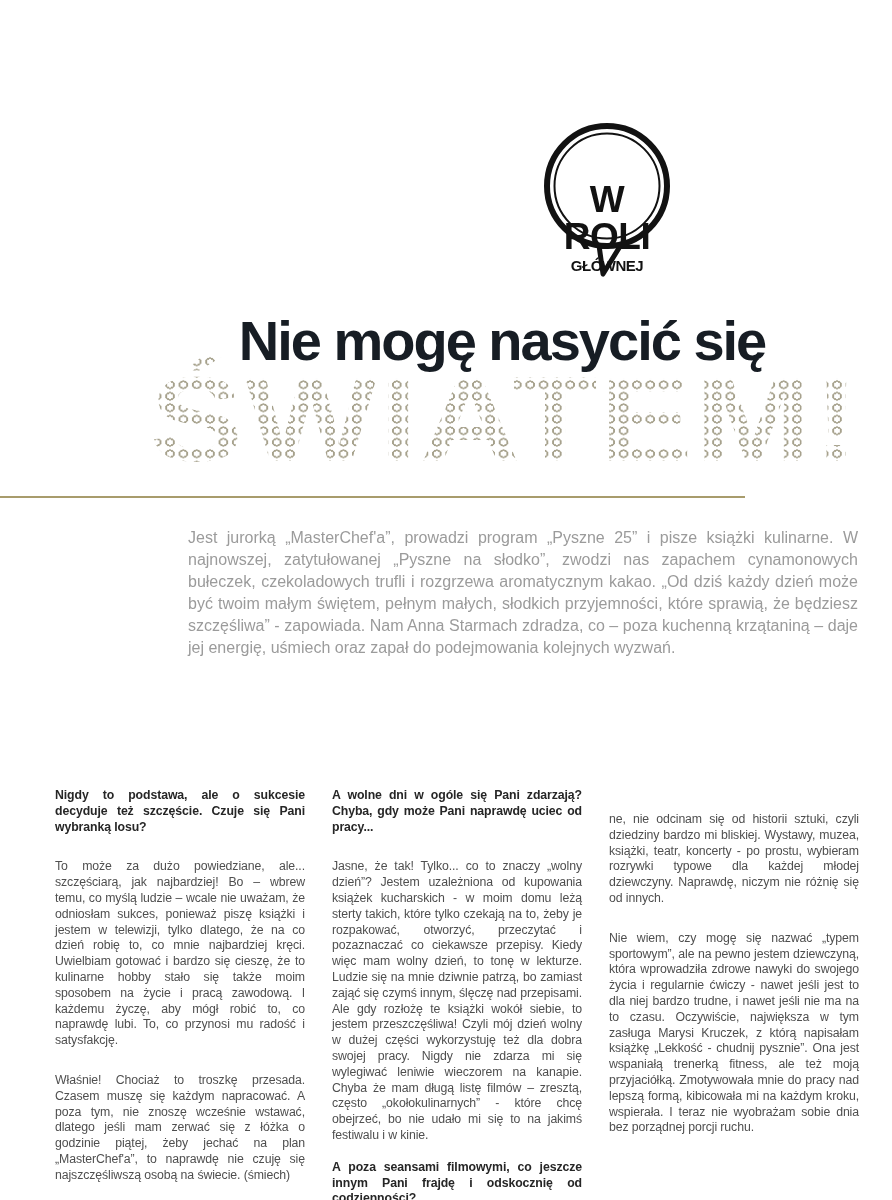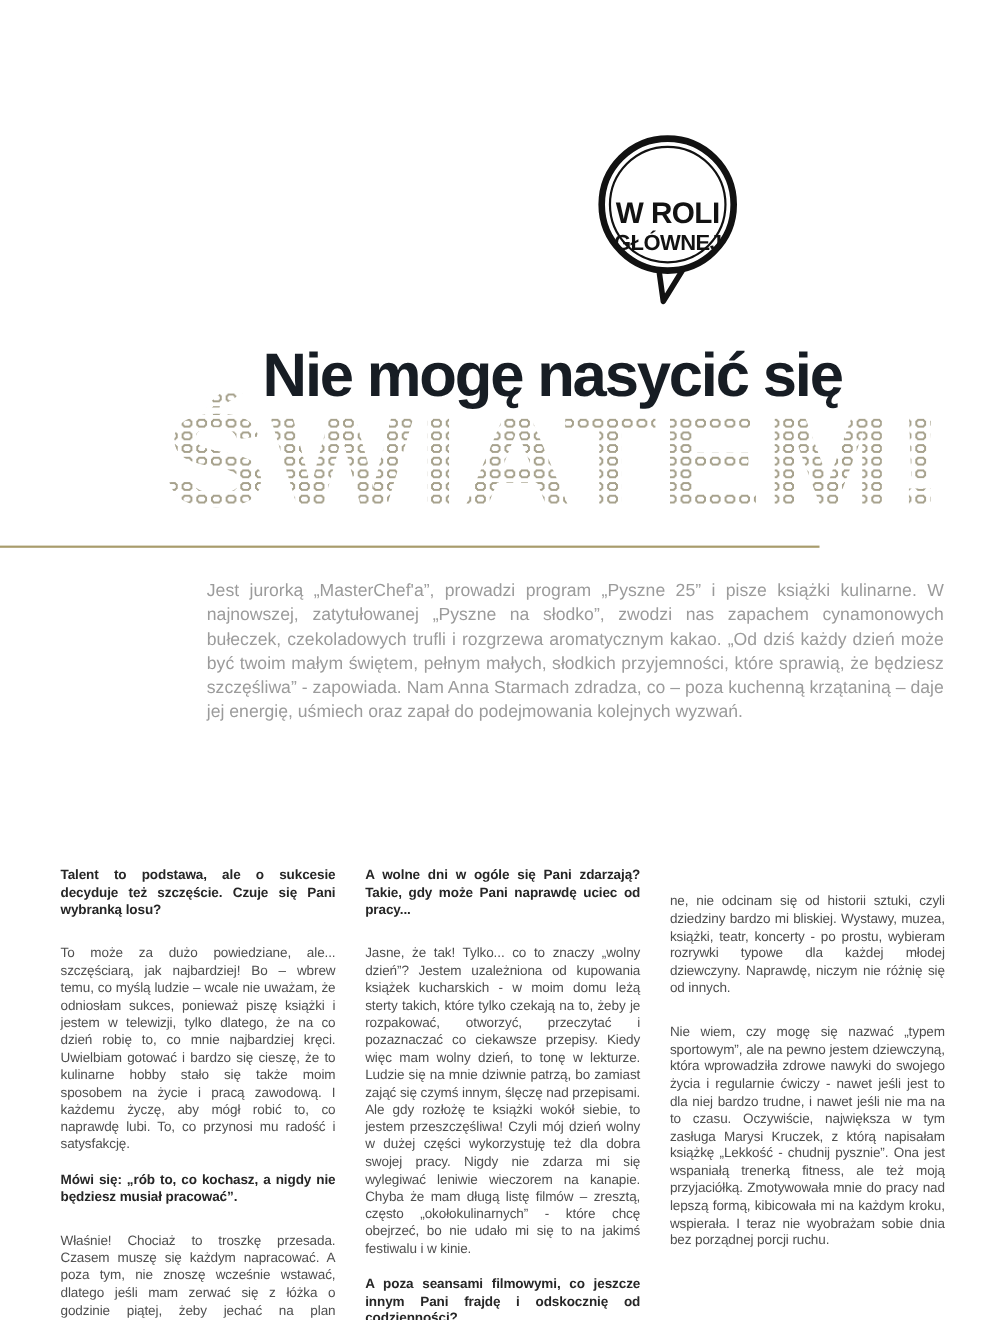--- a/index.html
+++ b/index.html
@@ -6,22 +6,22 @@
   body{
     width:892px;height:1200px;position:relative;background:#ffffff;
     font-family:"Liberation Sans","DejaVu Sans",sans-serif;overflow:hidden;
   }
   
   .badge-svg{position:absolute;left:505px;top:98px;}
   .badge-text{
     position:absolute;left:544px;top:181px;width:126px;text-align:center;
     color:#121212;font-weight:700;line-height:1;
   }
-  .badge-text .l1{font-size:27px;letter-spacing:-0.5px;display:block;}
-  .badge-text .l2{font-size:20px;letter-spacing:-0.5px;display:block;margin-top:3px;}
+  .badge-text .l1{font-size:37px;letter-spacing:-0.5px;display:block;}
+  .badge-text .l2{font-size:15px;letter-spacing:-0.5px;display:block;margin-top:3px;}
   
   .headline{
     position:absolute;left:112px;top:308px;width:780px;text-align:center;
     font-size:56px;font-weight:700;letter-spacing:-2px;color:#171d24;white-space:nowrap;
   }
   
   .dotted{
     position:absolute;left:150px;top:356px;
     font-size:120px;font-weight:700;line-height:1.05;letter-spacing:2px;white-space:nowrap;
     transform:scaleX(1.16);transform-origin:left center;
@@ -66,27 +66,26 @@
 <h1 class="headline" style="margin:0;">Nie mogę nasycić się</h1>
 
 <div class="dotted">ŚWIATEM!</div>
 
 <div class="rule"></div>
 
 <p class="intro">Jest jurorką „MasterChef'a”, prowadzi program „Pyszne 25” i pisze książki kulinarne. W najnowszej, zatytułowanej „Pyszne na słodko”, zwodzi nas zapachem cynamonowych bułeczek, czekoladowych trufli i rozgrzewa aromatycznym kakao. „Od dziś każdy dzień może być twoim małym świętem, pełnym małych, słodkich przyjemności, które sprawią, że będziesz szczęśliwa” - zapowiada. Nam Anna Starmach zdradza, co – poza kuchenną krzątaniną – daje jej energię, uśmiech oraz zapał do podejmowania kolejnych wyzwań.</p>
 
 <div class="columns">
   <div class="col">
-      <p class="q">Talent to podstawa, ale o sukcesie decyduje też szczęście. Czuje się Pani wybranką losu?</p>
+      <p class="q">Nigdy to podstawa, ale o sukcesie decyduje też szczęście. Czuje się Pani wybranką losu?</p>
       <p class="a">To może za dużo powiedziane, ale... szczęściarą, jak najbardziej! Bo – wbrew temu, co myślą ludzie – wcale nie uważam, że odniosłam sukces, ponieważ piszę książki i jestem w telewizji, tylko dlatego, że na co dzień robię to, co mnie najbardziej kręci. Uwielbiam gotować i bardzo się cieszę, że to kulinarne hobby stało się także moim sposobem na życie i pracą zawodową. I każdemu życzę, aby mógł robić to, co naprawdę lubi. To, co przynosi mu radość i satysfakcję.</p>
-      <p class="q">Mówi się: „rób to, co kochasz, a nigdy nie będziesz musiał pracować”.</p>
       <p class="a">Właśnie! Chociaż to troszkę przesada. Czasem muszę się każdym napracować. A poza tym, nie znoszę wcześnie wstawać, dlatego jeśli mam zerwać się z łóżka o godzinie piątej, żeby jechać na plan „MasterChef'a”, to naprawdę nie czuję się najszczęśliwszą osobą na świecie. (śmiech)</p>
     </div>
   <div class="col">
-      <p class="q">A wolne dni w ogóle się Pani zdarzają? Takie, gdy może Pani naprawdę uciec od pracy...</p>
+      <p class="q">A wolne dni w ogóle się Pani zdarzają? Chyba, gdy może Pani naprawdę uciec od pracy...</p>
       <p class="a">Jasne, że tak! Tylko... co to znaczy „wolny dzień”? Jestem uzależniona od kupowania książek kucharskich - w moim domu leżą sterty takich, które tylko czekają na to, żeby je rozpakować, otworzyć, przeczytać i pozaznaczać co ciekawsze przepisy. Kiedy więc mam wolny dzień, to tonę w lekturze. Ludzie się na mnie dziwnie patrzą, bo zamiast zająć się czymś innym, ślęczę nad przepisami. Ale gdy rozłożę te książki wokół siebie, to jestem przeszczęśliwa! Czyli mój dzień wolny w dużej części wykorzystuję też dla dobra swojej pracy. Nigdy nie zdarza mi się wylegiwać leniwie wieczorem na kanapie. Chyba że mam długą listę filmów – zresztą, często „okołokulinarnych” - które chcę obejrzeć, bo nie udało mi się to na jakimś festiwalu i w kinie.</p>
       <p class="q">A poza seansami filmowymi, co jeszcze innym Pani frajdę i odskocznię od codzienności?</p>
       <p class="a">Jako człowiek, który skończył studia humanistycz-</p>
     </div>
   <div class="col">
       <p class="a">ne, nie odcinam się od historii sztuki, czyli dziedziny bardzo mi bliskiej. Wystawy, muzea, książki, teatr, koncerty - po prostu, wybieram rozrywki typowe dla każdej młodej dziewczyny. Naprawdę, niczym nie różnię się od innych.</p>
       <p class="a">Nie wiem, czy mogę się nazwać „typem sportowym”, ale na pewno jestem dziewczyną, która wprowadziła zdrowe nawyki do swojego życia i regularnie ćwiczy - nawet jeśli jest to dla niej bardzo trudne, i nawet jeśli nie ma na to czasu. Oczywiście, największa w tym zasługa Marysi Kruczek, z którą napisałam książkę „Lekkość - chudnij pysznie”. Ona jest wspaniałą trenerką fitness, ale też moją przyjaciółką. Zmotywowała mnie do pracy nad lepszą formą, kibicowała mi na każdym kroku, wspierała. I teraz nie wyobrażam sobie dnia bez porządnej porcji ruchu.</p>
     </div>
 </div>
 

